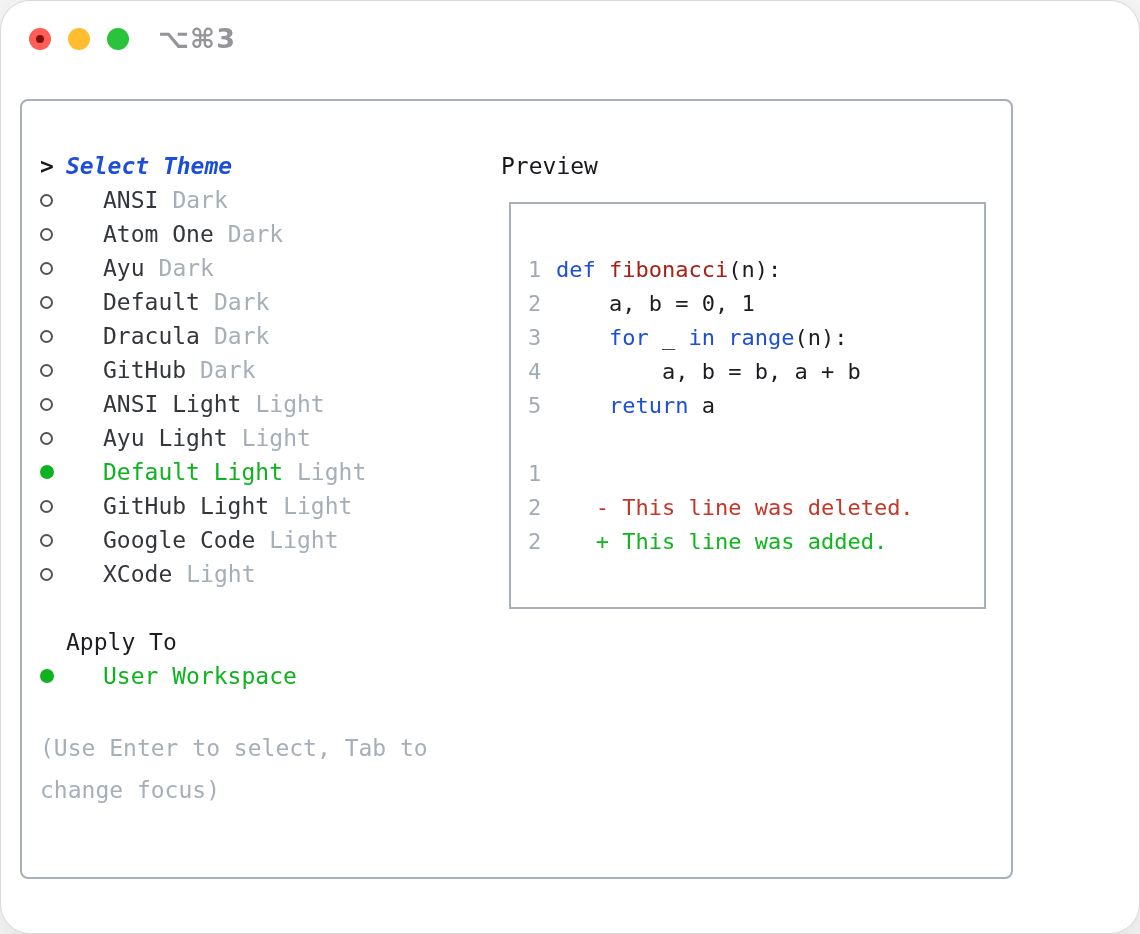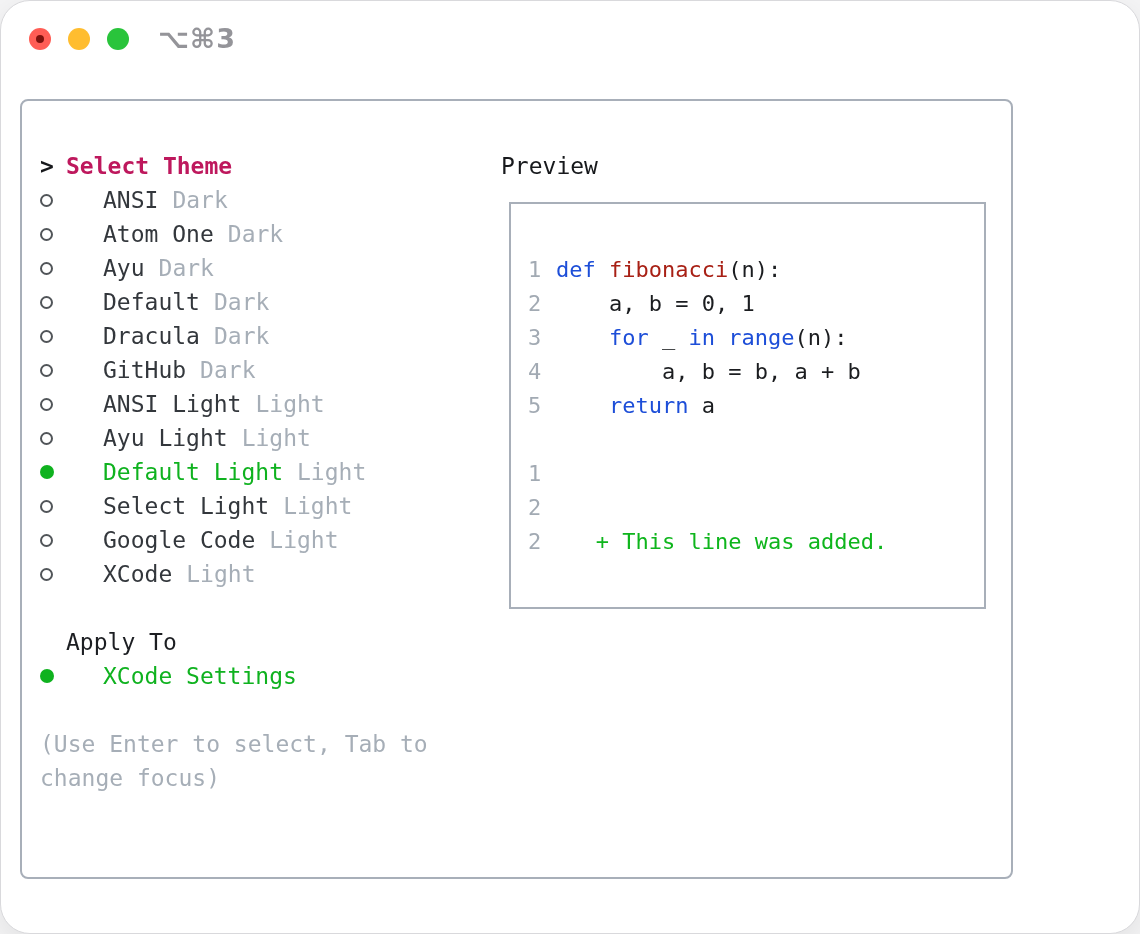--- a/index.html
+++ b/index.html
@@ -23,30 +23,30 @@
     font-size:27px; font-weight:bold; color:#949499; letter-spacing:1px;
   }
   
   .panel {
     position:absolute; left:19px; top:98px; width:993px; height:780px;
     border:2px solid #a8afb9; border-radius:8px; background:#ffffff;
   }
   .row { display:flex; align-items:center; height:34px; font-size:23px; color:#33373c; }
   .slot { width:26px; flex:0 0 26px; display:flex; align-items:center; }
   .pointer { font-weight:bold; color:#17191c; }
-  .hdr { font-weight:bold; color:#be185d; white-space:pre; }
+  .hdr { font-weight:bold; color:#1d4ed8; white-space:pre;font-style:italic; }
   .hdr2 { font-weight:normal; color:#1c1e22; white-space:pre; }
   .circle { width:13px; height:13px; border:2px solid #515559; border-radius:50%; }
   .circle.sel { width:14px; height:14px; border:none; background:#0fb21f; }
   .tname { white-space:pre; color:#33373c;margin-left:37px; }
   .tname.sel { color:#0fb21f; }
   .tvariant { white-space:pre; color:#a6aeb7; margin-left:14px; }
   #left-col { position:absolute; left:18px; top:48px; }
   #apply-header { margin-top:34px; }
-  .hint { margin-top:34px; width:420px; font-size:23px; line-height:34px; color:#a6aeb7; }
+  .hint { margin-top:34px; width:420px; font-size:23px; line-height:42px; color:#a6aeb7; }
   
   .preview-title {
     position:absolute; left:479px; top:48px; height:34px; display:flex; align-items:center;
     font-size:23px; font-weight:normal; color:#17191c;
   }
   .preview-box {
     position:absolute; left:487px; top:101px; width:477px; height:407px;
     border:2px solid #a8afb9; background:#ffffff; padding:48px 12px 0 17px; overflow:hidden;
   }
   .crow { display:flex; height:34px; align-items:center; font-size:22px; }
@@ -142,21 +142,21 @@
             <span class="slot">
               <span class="circle sel"></span>
             </span>
             <span class="tname sel">Default Light</span>
             <span class="tvariant">Light</span>
           </div>
           <div class="row">
             <span class="slot">
               <span class="circle"></span>
             </span>
-            <span class="tname">Select Light</span>
+            <span class="tname">GitHub Light</span>
             <span class="tvariant">Light</span>
           </div>
           <div class="row">
             <span class="slot">
               <span class="circle"></span>
             </span>
             <span class="tname">Google Code</span>
             <span class="tvariant">Light</span>
           </div>
           <div class="row">
@@ -171,21 +171,21 @@
       <div class="row" id="apply-header">
         <span class="slot"></span>
         <span class="hdr2">Apply To</span>
       </div>
 
       <div id="apply-list">
           <div class="row">
             <span class="slot">
               <span class="circle sel"></span>
             </span>
-            <span class="tname sel">XCode Settings</span>
+            <span class="tname sel">User Workspace</span>
           </div>
         </div>
 
       <div class="hint">(Use Enter to select, Tab to change focus)</div>
     </div>
 
     <div class="preview-title">Preview</div>
 
     <div class="preview-box">
       <div id="preview-lines">
@@ -211,20 +211,21 @@
           </div>
           <div class="crow">
             <span class="ln"></span>
             <span class="code"></span>
           </div>
           <div class="crow">
             <span class="ln">1</span>
           </div>
           <div class="crow">
             <span class="ln">2</span>
+            <span class="code diff-deleted">   - This line was deleted.</span>
           </div>
           <div class="crow">
             <span class="ln">2</span>
             <span class="code diff-added">   + This line was added.</span>
           </div>
         </div>
     </div>
 
   </div>
 </div>

